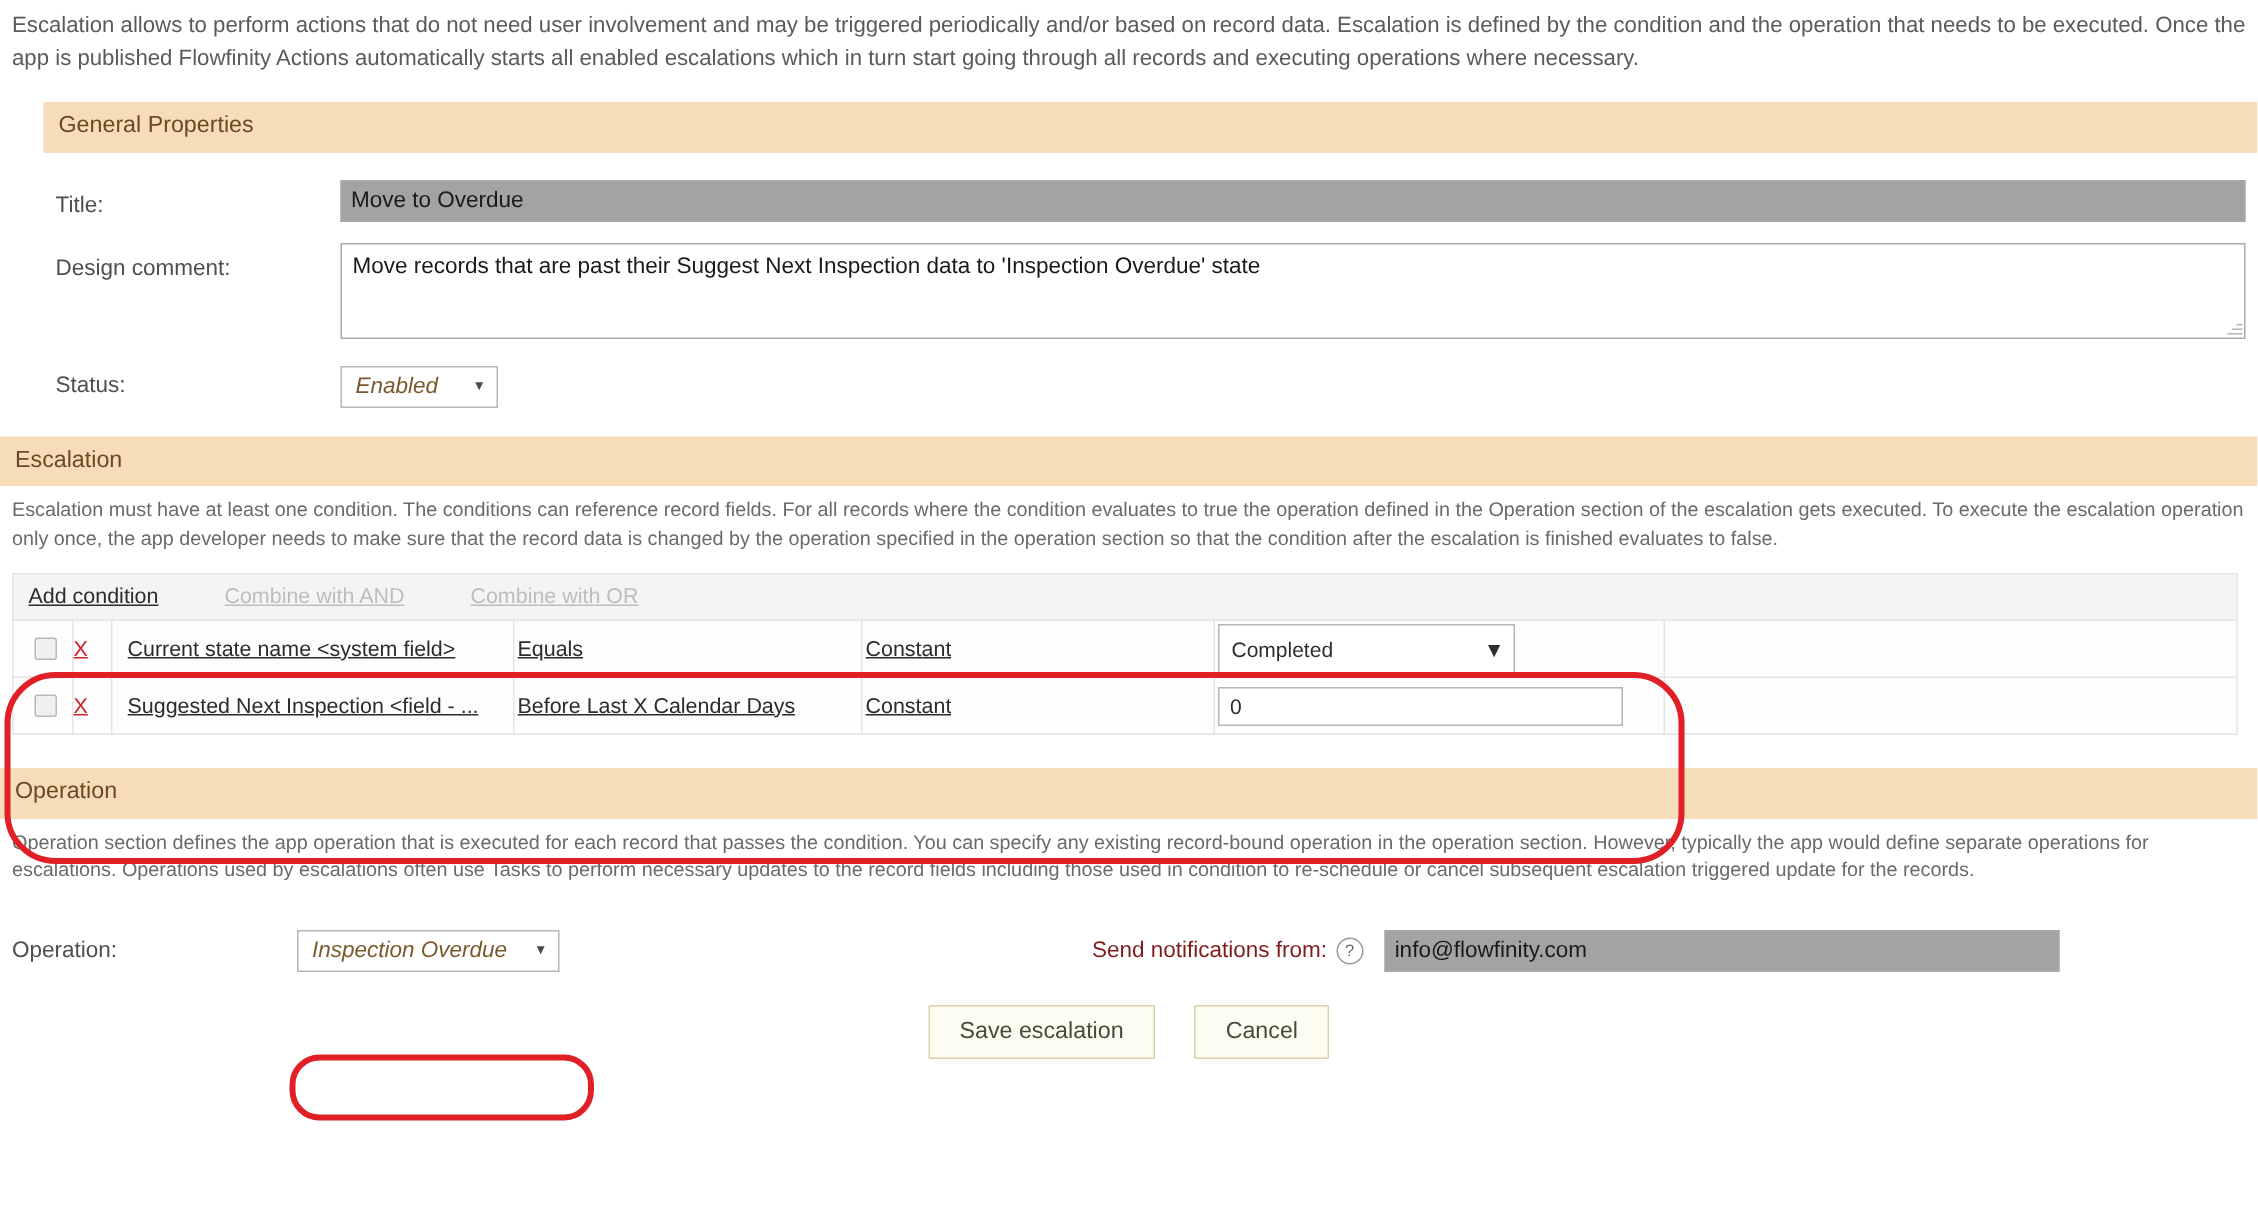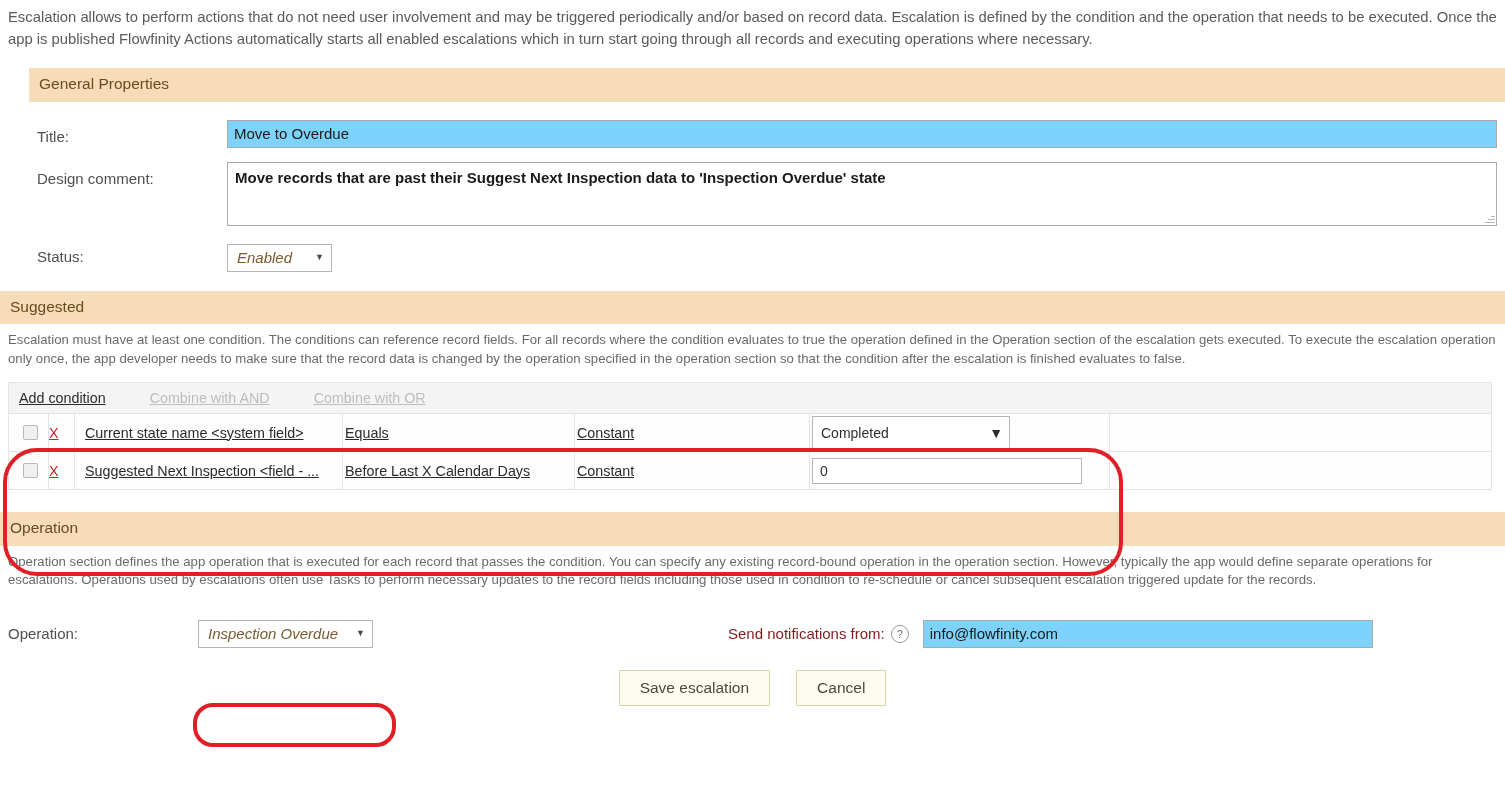--- a/index.html
+++ b/index.html
@@ -47,21 +47,21 @@
   .form-label {
     width: 190px;
     flex: 0 0 190px;
     font-size: 15px;
     color: #4f4f51;
     padding-top: 8px;
   }
 
   .text-input {
     border: 1px solid #a9a9a9;
-    background: #7dd3fc;
+    background: #a3a3a3;
     font-family: "Liberation Sans", sans-serif;
     font-size: 15px;
     color: #1a1a1a;
     padding: 4px 6px;
     box-sizing: border-box;
     outline: none;
   }
   .title-input { width: 1290px; height: 28px; }
 
   .comment-box {
@@ -69,21 +69,20 @@
     height: 64px;
     border: 1px solid #a9a9a9;
     background: #fff;
     font-size: 15px;
     color: #1a1a1a;
     padding: 5px 7px;
     box-sizing: border-box;
     position: relative;
     line-height: 1.3;
     overflow: hidden;
-    font-weight: bold;
   }
   .resize-grip {
     position: absolute;
     right: 1px;
     bottom: 1px;
     width: 11px;
     height: 11px;
   }
   .resize-grip i {
     position: absolute;
@@ -252,21 +251,21 @@
     <div class="form-label">Status:</div>
     <div class="select-box" style="width:105px; margin-top:4px;">
       <span>Enabled</span>
       <span class="caret">▼</span>
     </div>
   </div>
 </div>
 
 <div style="margin-top:19px;">
   <div class="section-header">
-    <span>Suggested</span>
+    <span>Escalation</span>
   </div>
   <div class="section-desc">
     <span>Escalation must have at least one condition. The conditions can reference record fields. For all records where the condition evaluates to true the operation defined in the Operation section of the escalation gets executed. To execute the escalation operation only once, the app developer needs to make sure that the record data is changed by the operation specified in the operation section so that the condition after the escalation is finished evaluates to false.</span>
   </div>
 
   <div class="cond-wrap" style="margin-top:12px;">
     <table class="cond-table">
       <colgroup>
         <col style="width:40px">
         <col style="width:26px">

